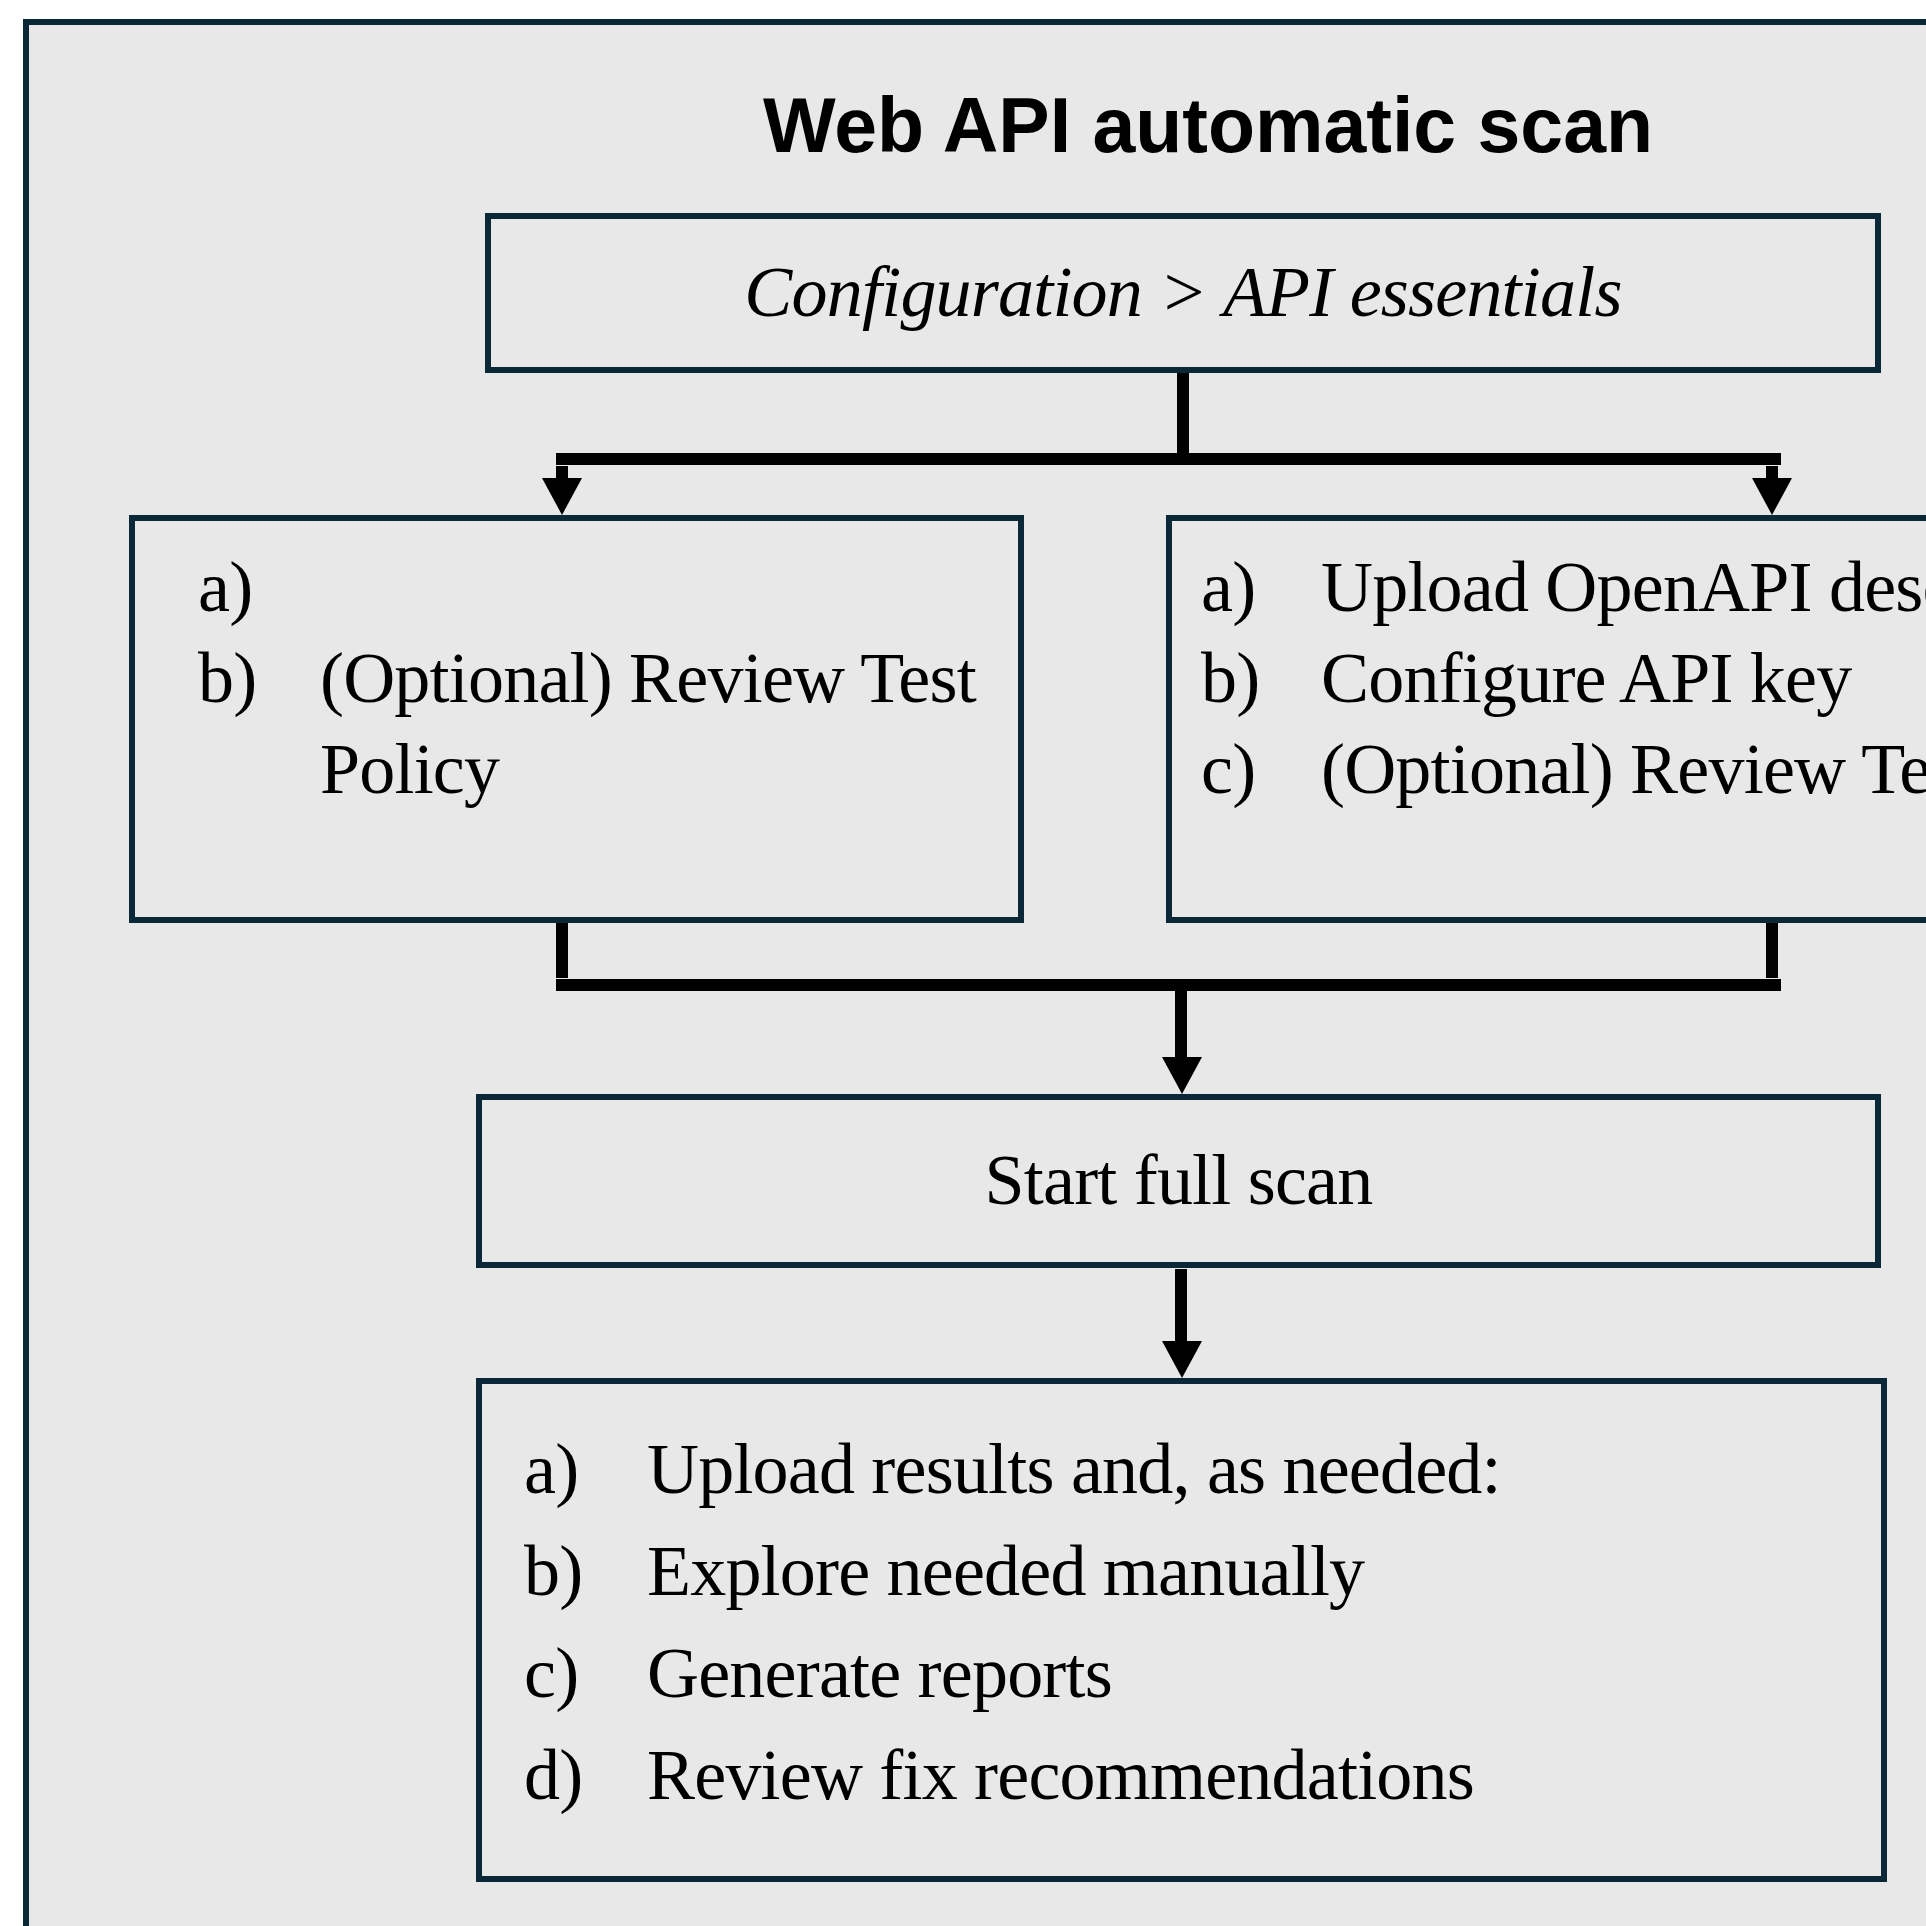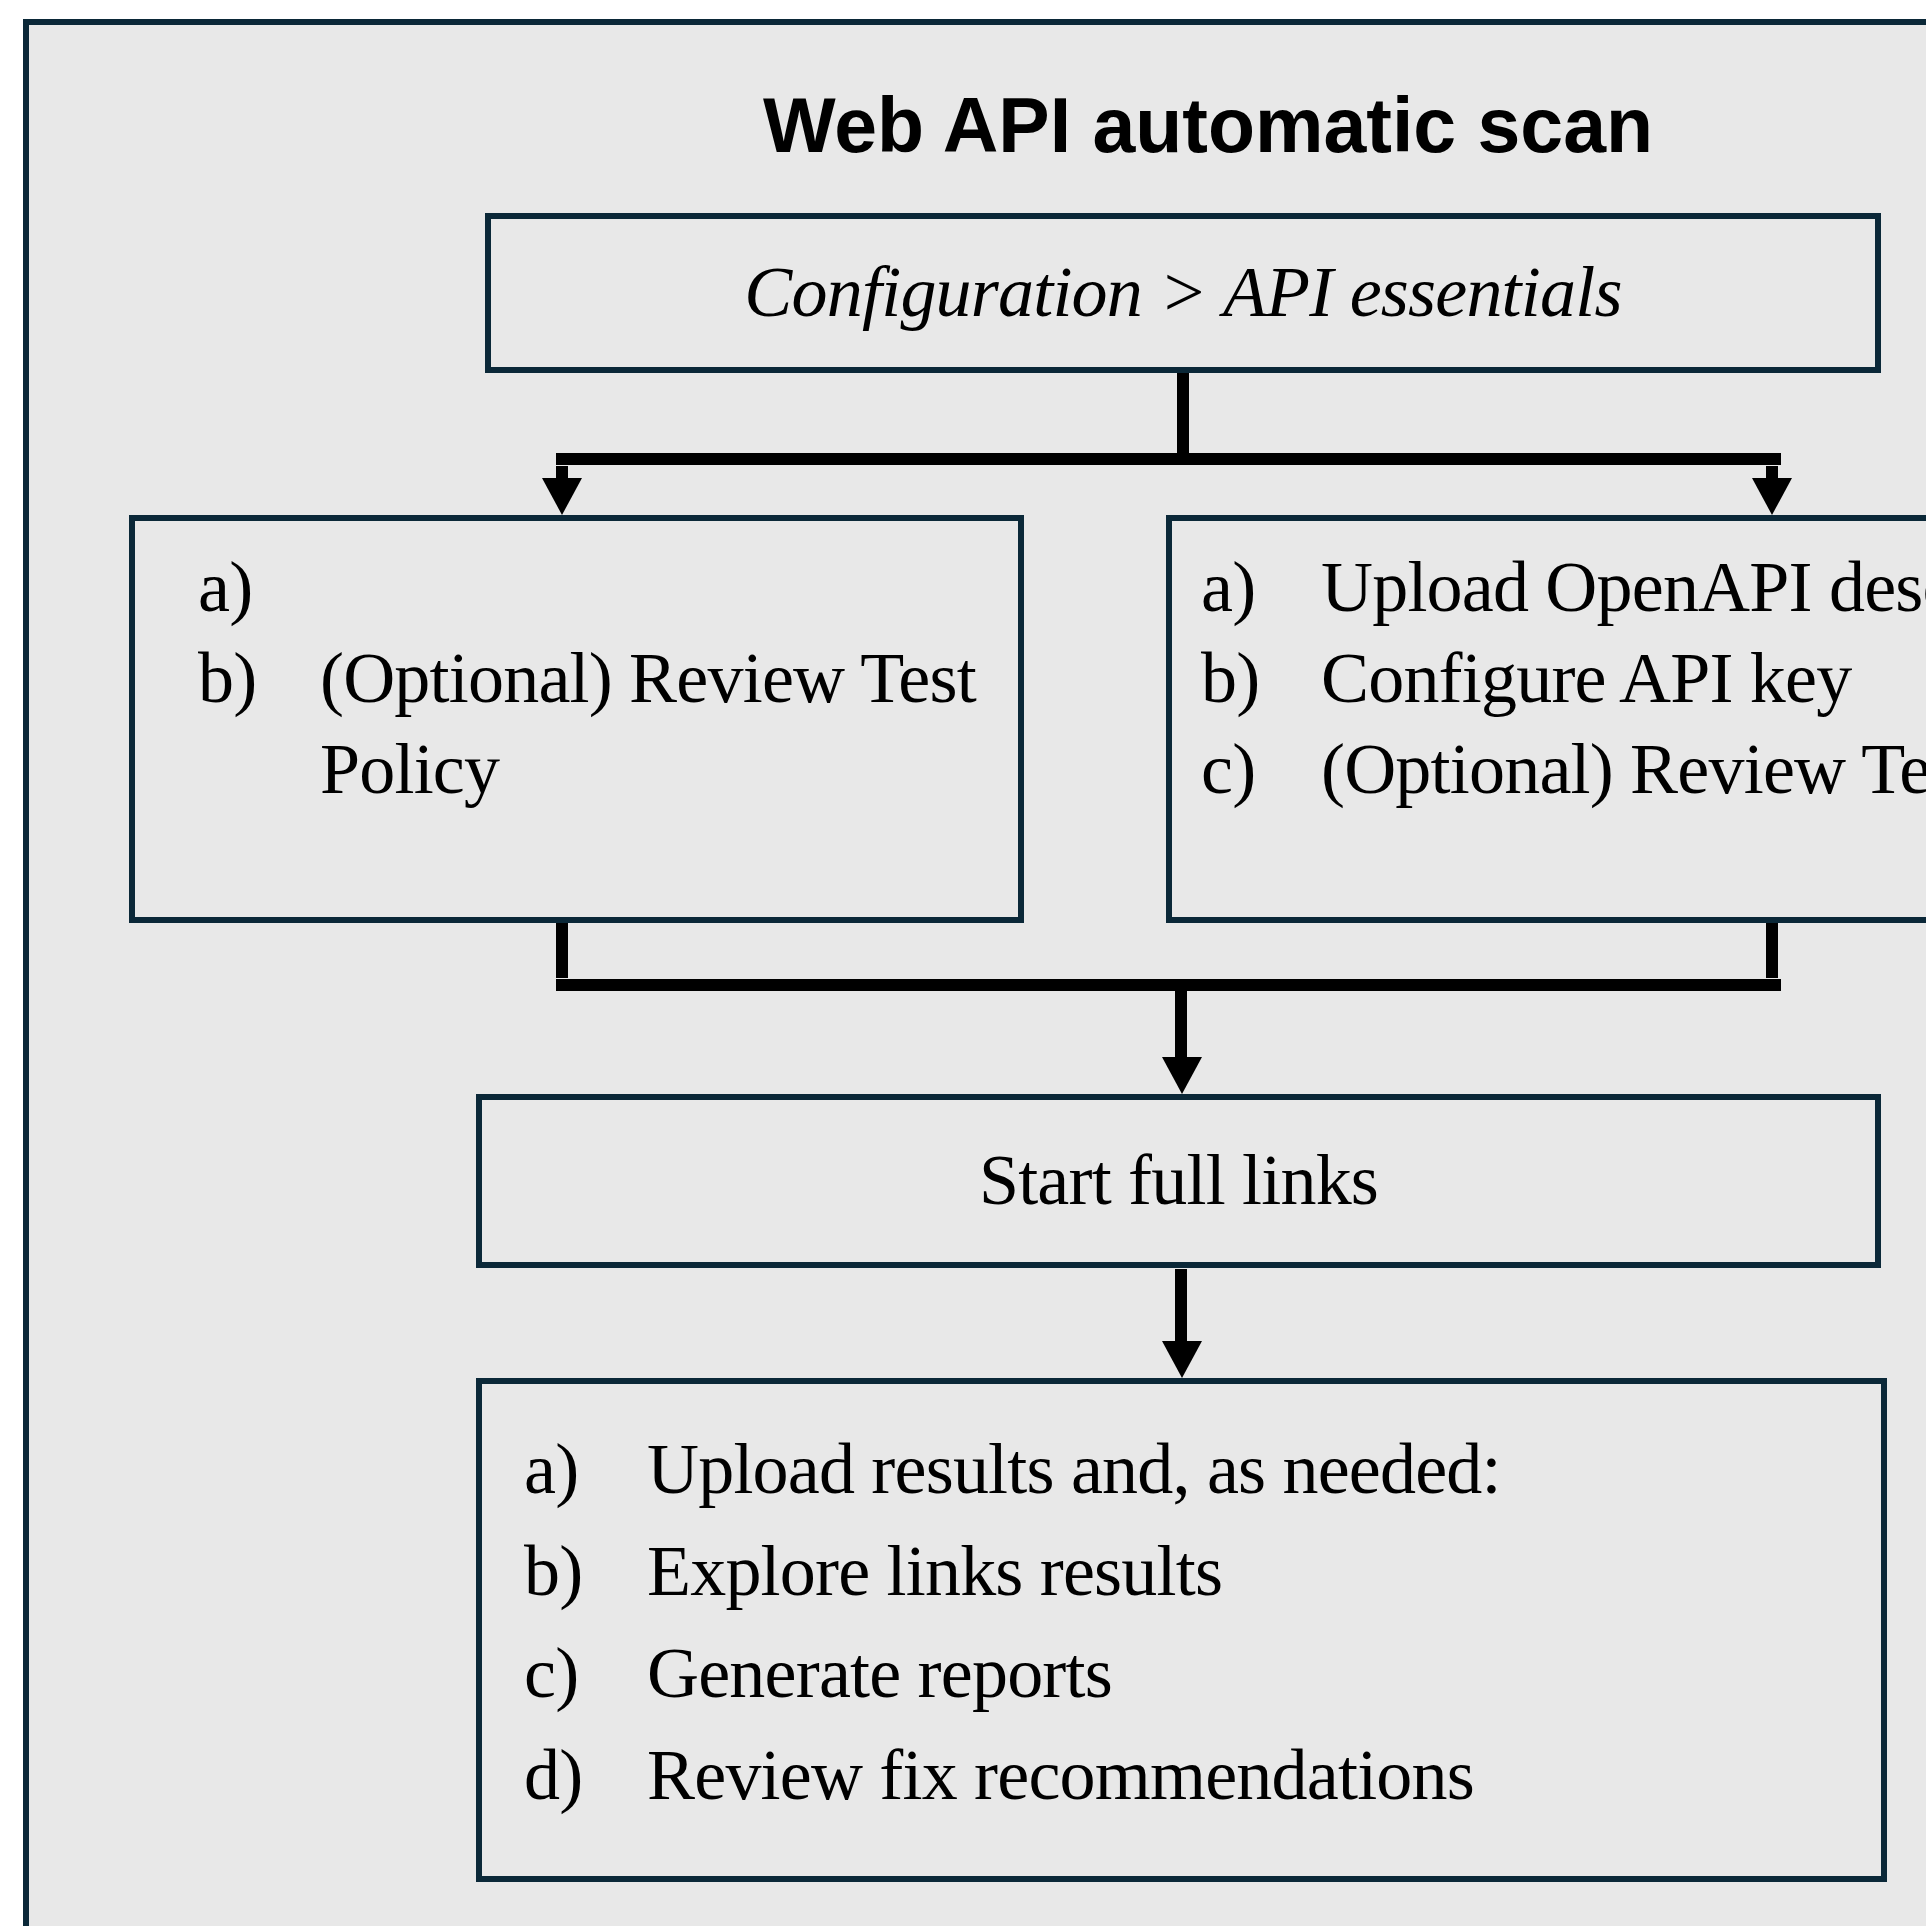--- a/index.html
+++ b/index.html
@@ -126,35 +126,35 @@
       </div>
     </div>
 
     <div class="vline" style="left:527px; top:898px; width:12.3px; height:55px;"></div>
     <div class="vline" style="left:1737px; top:898px; width:12.3px; height:55px;"></div>
     <div class="hline" style="left:527px; top:954px; width:1225px; height:12.3px;"></div>
     <div class="vline" style="left:1146px; top:966px; width:12.3px; height:68px;"></div>
     <div class="arrowhead" style="left:1133px; top:1032px;"></div>
 
     <div class="fbox center-label" style="left:447px; top:1069px; width:1405px; height:174px;">
-      <span>Start full links</span>
+      <span>Start full scan</span>
     </div>
 
     <div class="vline" style="left:1146px; top:1244px; width:12.3px; height:76px;"></div>
     <div class="arrowhead" style="left:1133px; top:1316px;"></div>
 
     <div class="fbox" style="left:447px; top:1353px; width:1411px; height:504px;">
       <div class="list results-list">
         <div class="li">
           <span class="marker">a)</span>
           <span class="txt">Upload results and, as needed:</span>
         </div>
         <div class="li">
           <span class="marker">b)</span>
-          <span class="txt">Explore links results</span>
+          <span class="txt">Explore needed manually</span>
         </div>
         <div class="li">
           <span class="marker">c)</span>
           <span class="txt">Generate reports</span>
         </div>
         <div class="li">
           <span class="marker">d)</span>
           <span class="txt">Review fix recommendations</span>
         </div>
       </div>

